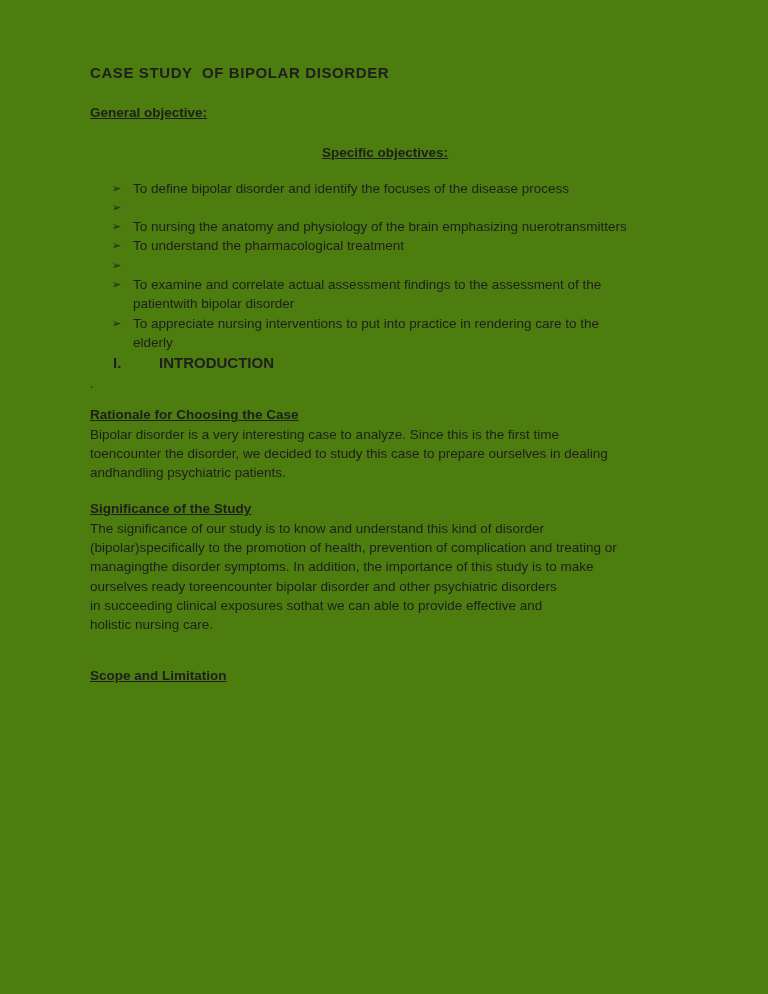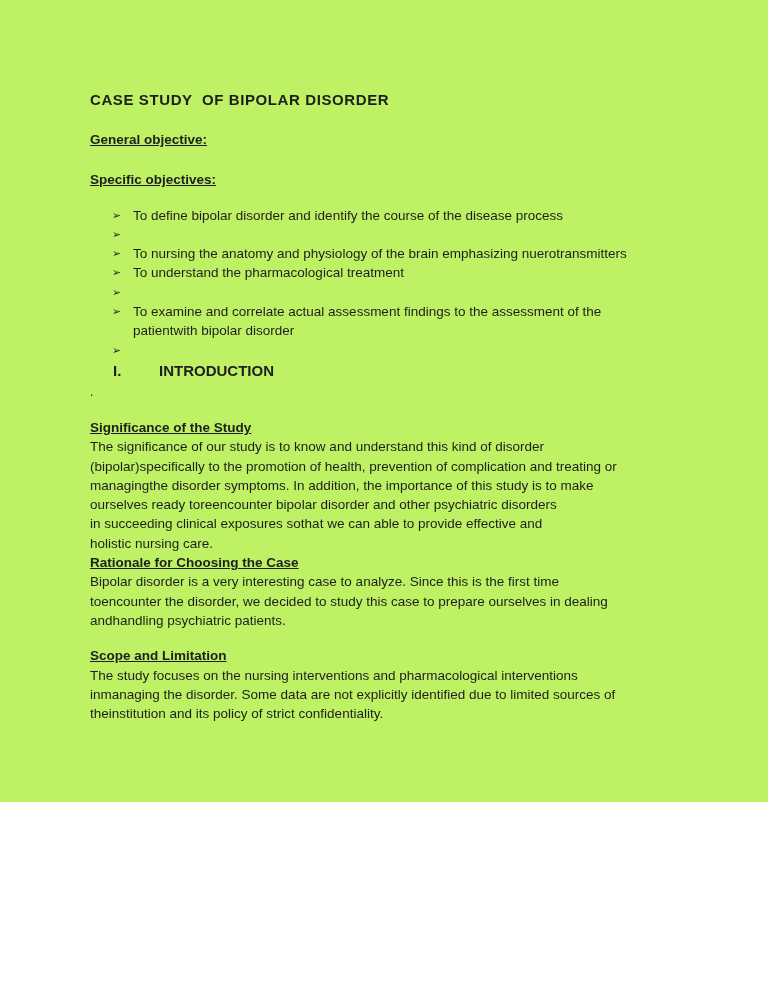--- a/index.html
+++ b/index.html
@@ -3,24 +3,24 @@
 <meta charset="utf-8">
 <style>
   html, body {
     margin: 0;
     padding: 0;
     background: #ffffff;
   }
   .page {
     position: relative;
     width: 768px;
-    height: 802px;
-    background: #bef264;
+    height: 994px;
+    background: #4d7c0f;
     box-sizing: border-box;
-    padding: 91px 88px 0 90px;
+    padding: 64px 88px 0 90px;
     color: #1e1e1e;
     font-family: "Liberation Sans", "DejaVu Sans", sans-serif;
     font-size: 13.5px;
     line-height: 19.3px;
     overflow: hidden;
   }
   .doc-title {
     font-size: 15px;
     font-weight: 700;
     letter-spacing: 0.6px;
@@ -32,23 +32,23 @@
     font-weight: 700;
     margin: 0;
     white-space: pre-wrap;
     text-decoration: underline;
   }
   .body-text {
     margin: 0;
     white-space: pre-line;
   }
   .mt-general { margin-top: 22px; }
-  .mt-specific { margin-top: 21px; }
+  .mt-specific { margin-top: 21px; text-align: center; }
   .mt-sig { margin-top: 17px; }
-  .mt-scope { margin-top: 16px; }
+  .mt-scope { margin-top: 31px; }
   .obj-list {
     margin: 16px 0 0 0;
     padding-left: 22px;
   }
   .obj-item {
     display: flex;
     align-items: flex-start;
   }
   .obj-marker {
     flex: 0 0 21px;
@@ -85,21 +85,21 @@
   <div>
     <p class="sec-head mt-general">General objective:</p>
   </div>
 
   <div>
     <p class="sec-head mt-specific">Specific objectives:</p>
 
     <div class="obj-list">
       <div class="obj-item">
         <span class="obj-marker">➢</span>
-        <span class="obj-text">To define bipolar disorder and identify the course of the disease process</span>
+        <span class="obj-text">To define bipolar disorder and identify the focuses of the disease process</span>
       </div>
       <div class="obj-item">
         <span class="obj-marker">➢</span>
       </div>
       <div class="obj-item">
         <span class="obj-marker">➢</span>
         <span class="obj-text">To nursing the anatomy and physiology of the brain emphasizing nuerotransmitters</span>
       </div>
       <div class="obj-item">
         <span class="obj-marker">➢</span>
@@ -108,48 +108,47 @@
       <div class="obj-item">
         <span class="obj-marker">➢</span>
       </div>
       <div class="obj-item">
         <span class="obj-marker">➢</span>
         <span class="obj-text">To examine and correlate actual assessment findings to the assessment of the
 patientwith bipolar disorder</span>
       </div>
       <div class="obj-item">
         <span class="obj-marker">➢</span>
+        <span class="obj-text">To appreciate nursing interventions to put into practice in rendering care to the
+elderly</span>
       </div>
     </div>
   </div>
 
   <div class="intro-row">
     <span class="intro-numeral">I.</span>
     <span>INTRODUCTION</span>
   </div>
 
   <p class="stray-dot">.</p>
 
   <div>
+    <p class="sec-head">Rationale for Choosing the Case</p>
+    <p class="body-text">Bipolar disorder is a very interesting case to analyze. Since this is the first time
+toencounter the disorder, we decided to study this case to prepare ourselves in dealing
+andhandling psychiatric patients.</p>
+  </div>
+
+  <div>
     <p class="sec-head mt-sig">Significance of the Study</p>
     <p class="body-text">The significance of our study is to know and understand this kind of disorder
 (bipolar)specifically to the promotion of health, prevention of complication and treating or
 managingthe disorder symptoms. In addition, the importance of this study is to make
 ourselves ready toreencounter bipolar disorder and other psychiatric disorders
 in succeeding clinical exposures sothat we can able to provide effective and
 holistic nursing care.</p>
   </div>
 
   <div>
-    <p class="sec-head">Rationale for Choosing the Case</p>
-    <p class="body-text">Bipolar disorder is a very interesting case to analyze. Since this is the first time
-toencounter the disorder, we decided to study this case to prepare ourselves in dealing
-andhandling psychiatric patients.</p>
-  </div>
-
-  <div>
     <p class="sec-head mt-scope">Scope and Limitation</p>
-    <p class="body-text">The study focuses on the nursing interventions and pharmacological interventions
-inmanaging the disorder. Some data are not explicitly identified due to limited sources of
-theinstitution and its policy of strict confidentiality.</p>
   </div>
 
 </div>
 
 </body></html>

